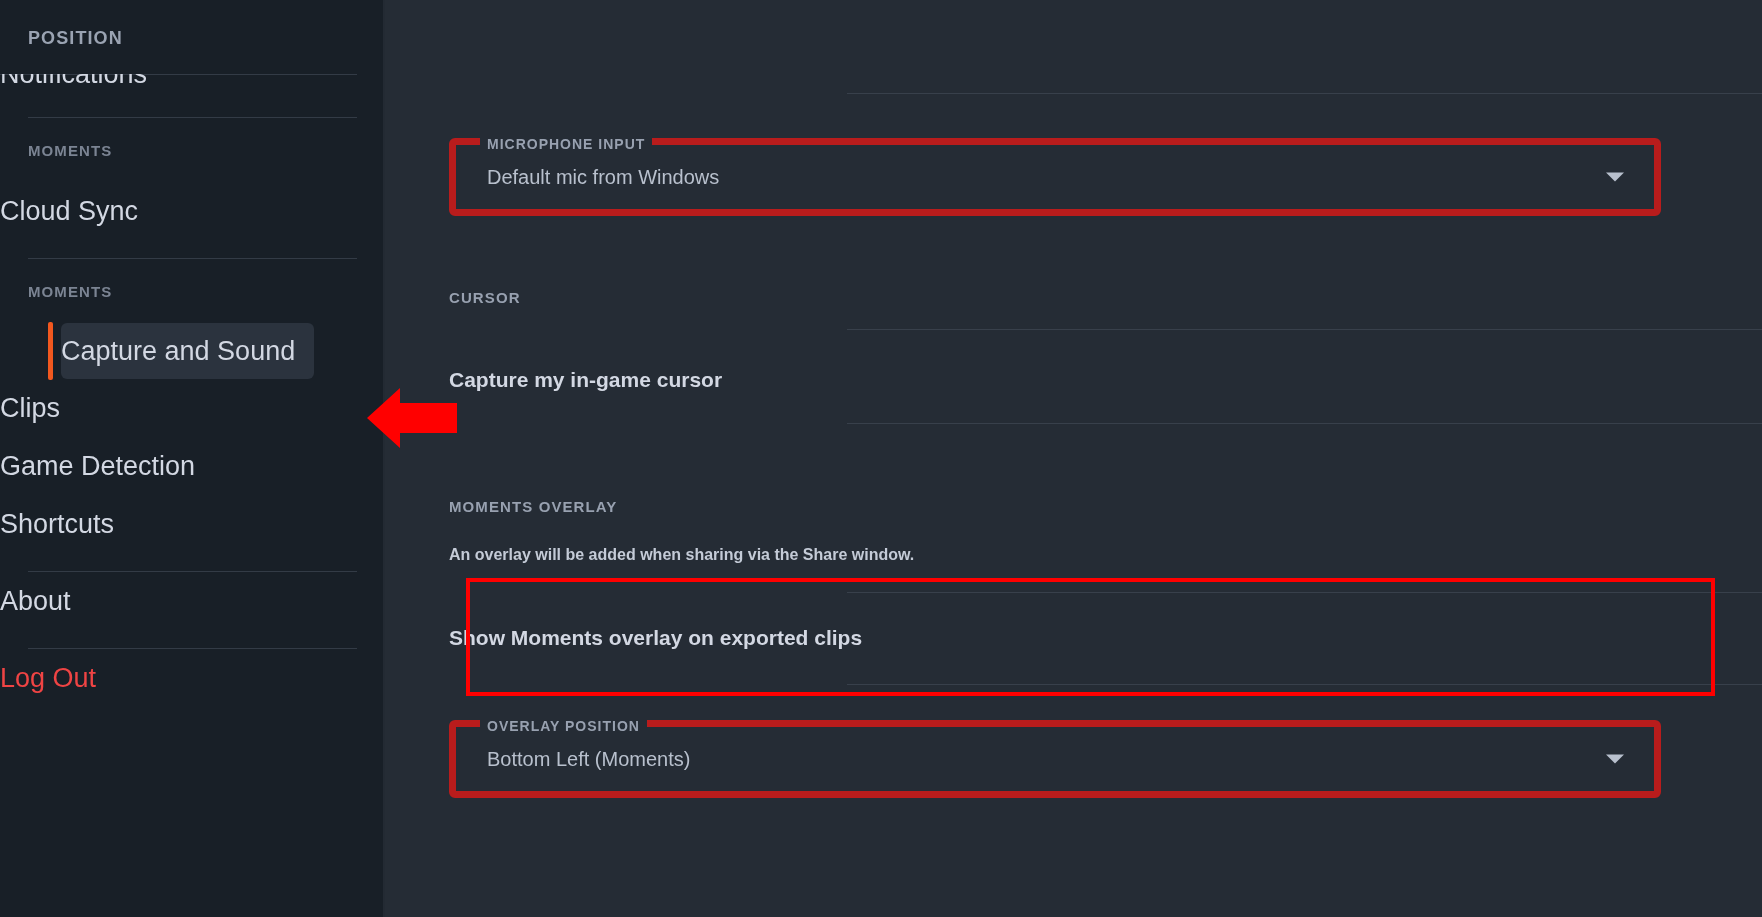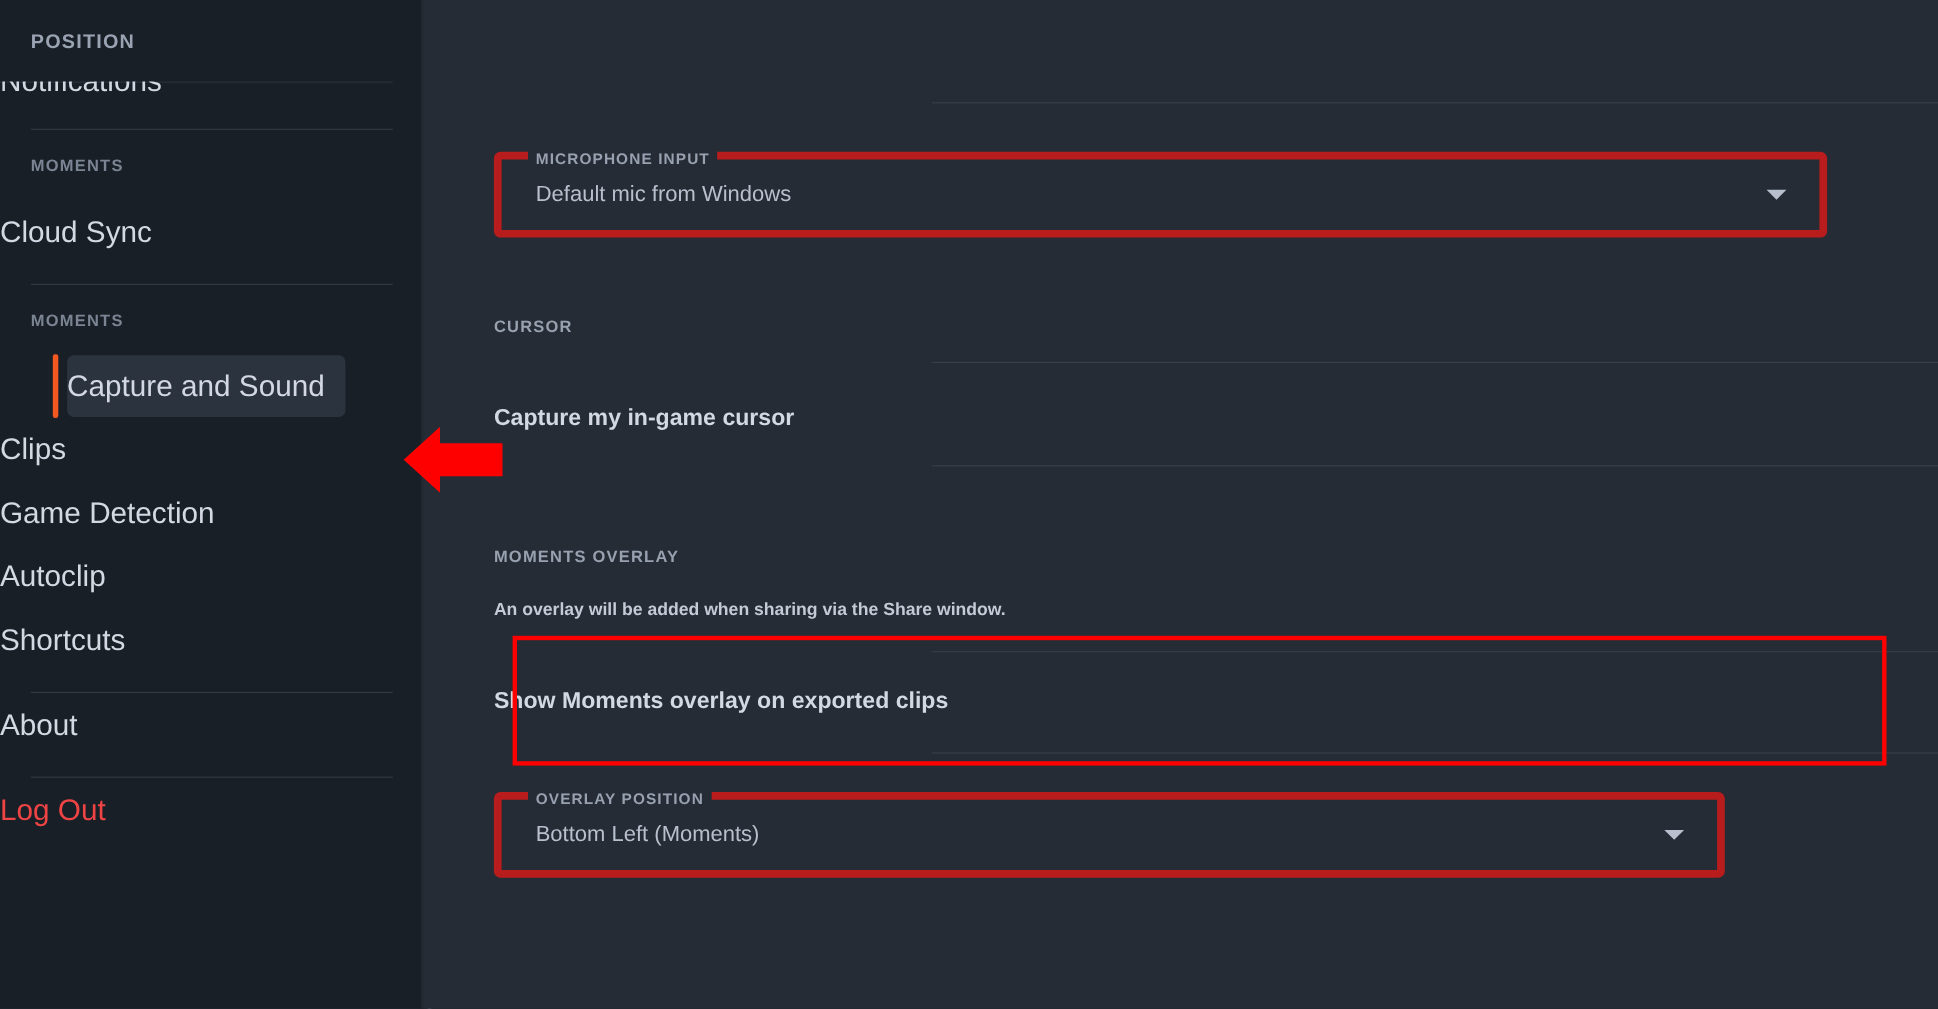--- a/index.html
+++ b/index.html
@@ -268,23 +268,20 @@
           </div>
         </div>
 
         <div class="nav-item">
           <span>Clips</span>
         </div>
         <div class="nav-item">
           <span>Game Detection</span>
         </div>
         <div class="nav-item">
-          <span>Autoclip</span>
-        </div>
-        <div class="nav-item">
           <span>Shortcuts</span>
         </div>
 
         <div class="spacer-sm"></div>
         <div class="divider"></div>
 
         <div class="nav-item">
           <span>About</span>
         </div>
 
@@ -324,21 +321,21 @@
     <div class="section-label" style="left:64px; top:498px;">MOMENTS OVERLAY</div>
 
     <div class="helper-text" style="left:64px; top:546px;">An overlay will be added when sharing via the Share window.</div>
 
     <div class="hr-main" style="top:592px;"></div>
 
     <div class="row-title" style="left:64px; top:626px;">Show Moments overlay on exported clips</div>
 
     <div class="hr-main" style="top:684px;"></div>
 
-    <div class="field" style="left:64px; top:720px; width:1119px; height:78px;">
+    <div class="field" style="left:64px; top:720px; width:1212px; height:78px;">
       <span class="field-legend">OVERLAY POSITION</span>
       <span class="field-value">Bottom Left (Moments)</span>
       <span class="field-caret"></span>
     </div>
 
   </div>
 
   <div class="anno-box" style="left:466px; top:578px; width:1249px; height:118px;"></div>
 
   <svg class="anno-arrow" style="left:367px; top:388px;" width="90" height="60" viewBox="0 0 90 60">

